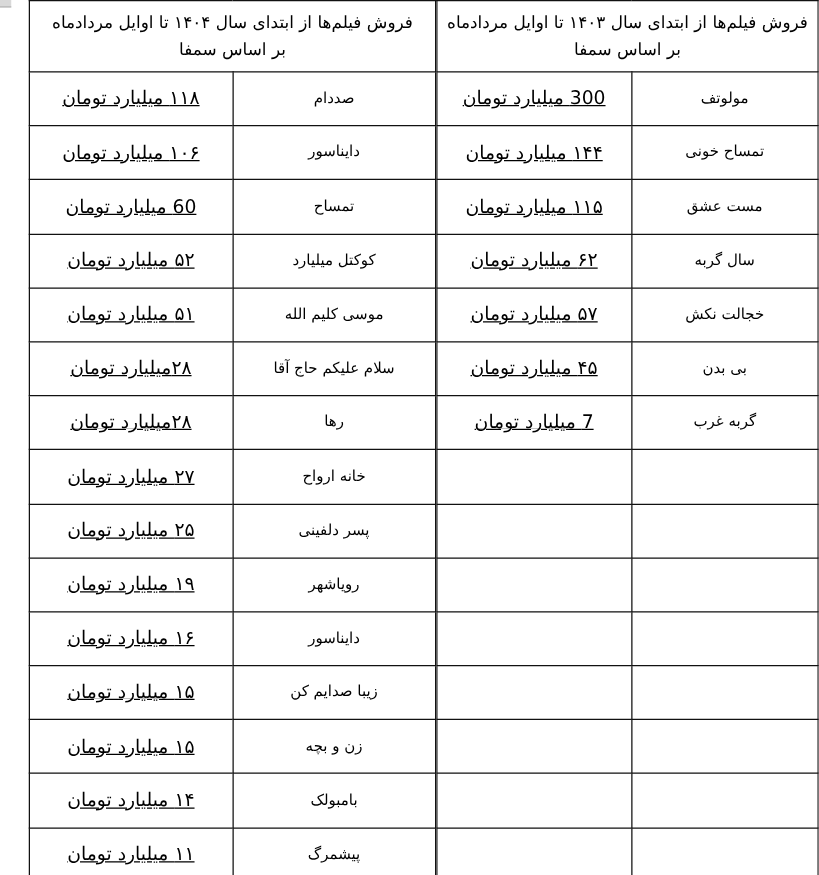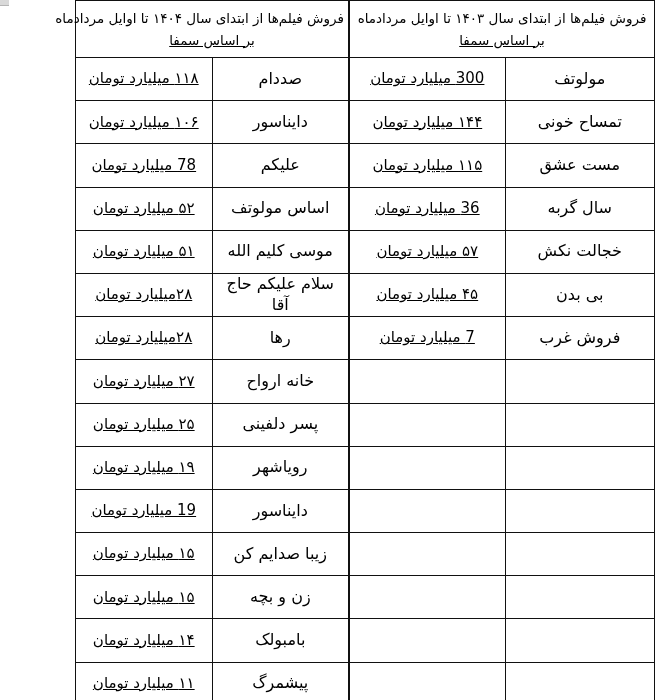--- a/index.html
+++ b/index.html
@@ -31,21 +31,21 @@
     height: 700px;
     box-sizing: border-box;
   }
 
   
   .table-block {
     box-sizing: border-box;
     position: relative;
   }
   .table-block.right-block { width: 306px; }
-  .table-block.left-block  { width: 274px; }
+  .table-block.left-block  { width: 326px; }
 
   table.sales-table {
     border-collapse: collapse;
     width: 100%;
     height: 100%;
     table-layout: fixed;
     direction: rtl;
   }
 
   table.sales-table td,
@@ -69,29 +69,28 @@
     line-height: 1.55;
     padding: 3px 8px;
     letter-spacing: 0;
   }
   .hdr-line {
     display: block;
     white-space: nowrap;
   }
   .hdr-line.sub {
     margin-top: 1px;
-    text-decoration: underline;
   }
 
   .body-row td {
     height: 42.2px;
   }
 
   .cell-title {
-    font-size: 16px;
+    font-size: 12px;
     line-height: 1.3;
   }
   .cell-amount {
     font-size: 15px;
     font-weight: bold;
     line-height: 1.3;
     text-decoration: underline;
   }
 
   
@@ -143,32 +142,32 @@
             <tr class="body-row">
               <td class="cell-title">تمساح خونی</td>
               <td class="cell-amount">۱۴۴ میلیارد تومان</td>
             </tr>
             <tr class="body-row">
               <td class="cell-title">مست عشق</td>
               <td class="cell-amount">۱۱۵ میلیارد تومان</td>
             </tr>
             <tr class="body-row">
               <td class="cell-title">سال گربه</td>
-              <td class="cell-amount">36 میلیارد تومان</td>
+              <td class="cell-amount">۶۲ میلیارد تومان</td>
             </tr>
             <tr class="body-row">
               <td class="cell-title">خجالت نکش</td>
               <td class="cell-amount">۵۷ میلیارد تومان</td>
             </tr>
             <tr class="body-row">
               <td class="cell-title">بی بدن</td>
               <td class="cell-amount">۴۵ میلیارد تومان</td>
             </tr>
             <tr class="body-row">
-              <td class="cell-title">فروش غرب</td>
+              <td class="cell-title">گربه غرب</td>
               <td class="cell-amount">7 میلیارد تومان</td>
             </tr>
             <tr class="body-row">
               <td class="cell-title"></td>
               <td class="cell-amount"></td>
             </tr>
             <tr class="body-row">
               <td class="cell-title"></td>
               <td class="cell-amount"></td>
             </tr>
@@ -217,25 +216,25 @@
         <tbody id="body-1404">
             <tr class="body-row">
               <td class="cell-title">صددام</td>
               <td class="cell-amount">۱۱۸ میلیارد تومان</td>
             </tr>
             <tr class="body-row">
               <td class="cell-title">دایناسور</td>
               <td class="cell-amount">۱۰۶ میلیارد تومان</td>
             </tr>
             <tr class="body-row">
-              <td class="cell-title">علیکم</td>
-              <td class="cell-amount">78 میلیارد تومان</td>
-            </tr>
-            <tr class="body-row">
-              <td class="cell-title">اساس مولوتف</td>
+              <td class="cell-title">تمساح</td>
+              <td class="cell-amount">60 میلیارد تومان</td>
+            </tr>
+            <tr class="body-row">
+              <td class="cell-title">کوکتل میلیارد</td>
               <td class="cell-amount">۵۲ میلیارد تومان</td>
             </tr>
             <tr class="body-row">
               <td class="cell-title">موسی کلیم الله</td>
               <td class="cell-amount">۵۱ میلیارد تومان</td>
             </tr>
             <tr class="body-row">
               <td class="cell-title">سلام علیکم حاج آقا</td>
               <td class="cell-amount">۲۸میلیارد تومان</td>
             </tr>
@@ -250,21 +249,21 @@
             <tr class="body-row">
               <td class="cell-title">پسر دلفینی</td>
               <td class="cell-amount">۲۵ میلیارد تومان</td>
             </tr>
             <tr class="body-row">
               <td class="cell-title">رویاشهر</td>
               <td class="cell-amount">۱۹ میلیارد تومان</td>
             </tr>
             <tr class="body-row">
               <td class="cell-title">دایناسور</td>
-              <td class="cell-amount">19 میلیارد تومان</td>
+              <td class="cell-amount">۱۶ میلیارد تومان</td>
             </tr>
             <tr class="body-row">
               <td class="cell-title">زیبا صدایم کن</td>
               <td class="cell-amount">۱۵ میلیارد تومان</td>
             </tr>
             <tr class="body-row">
               <td class="cell-title">زن و بچه</td>
               <td class="cell-amount">۱۵ میلیارد تومان</td>
             </tr>
             <tr class="body-row">

